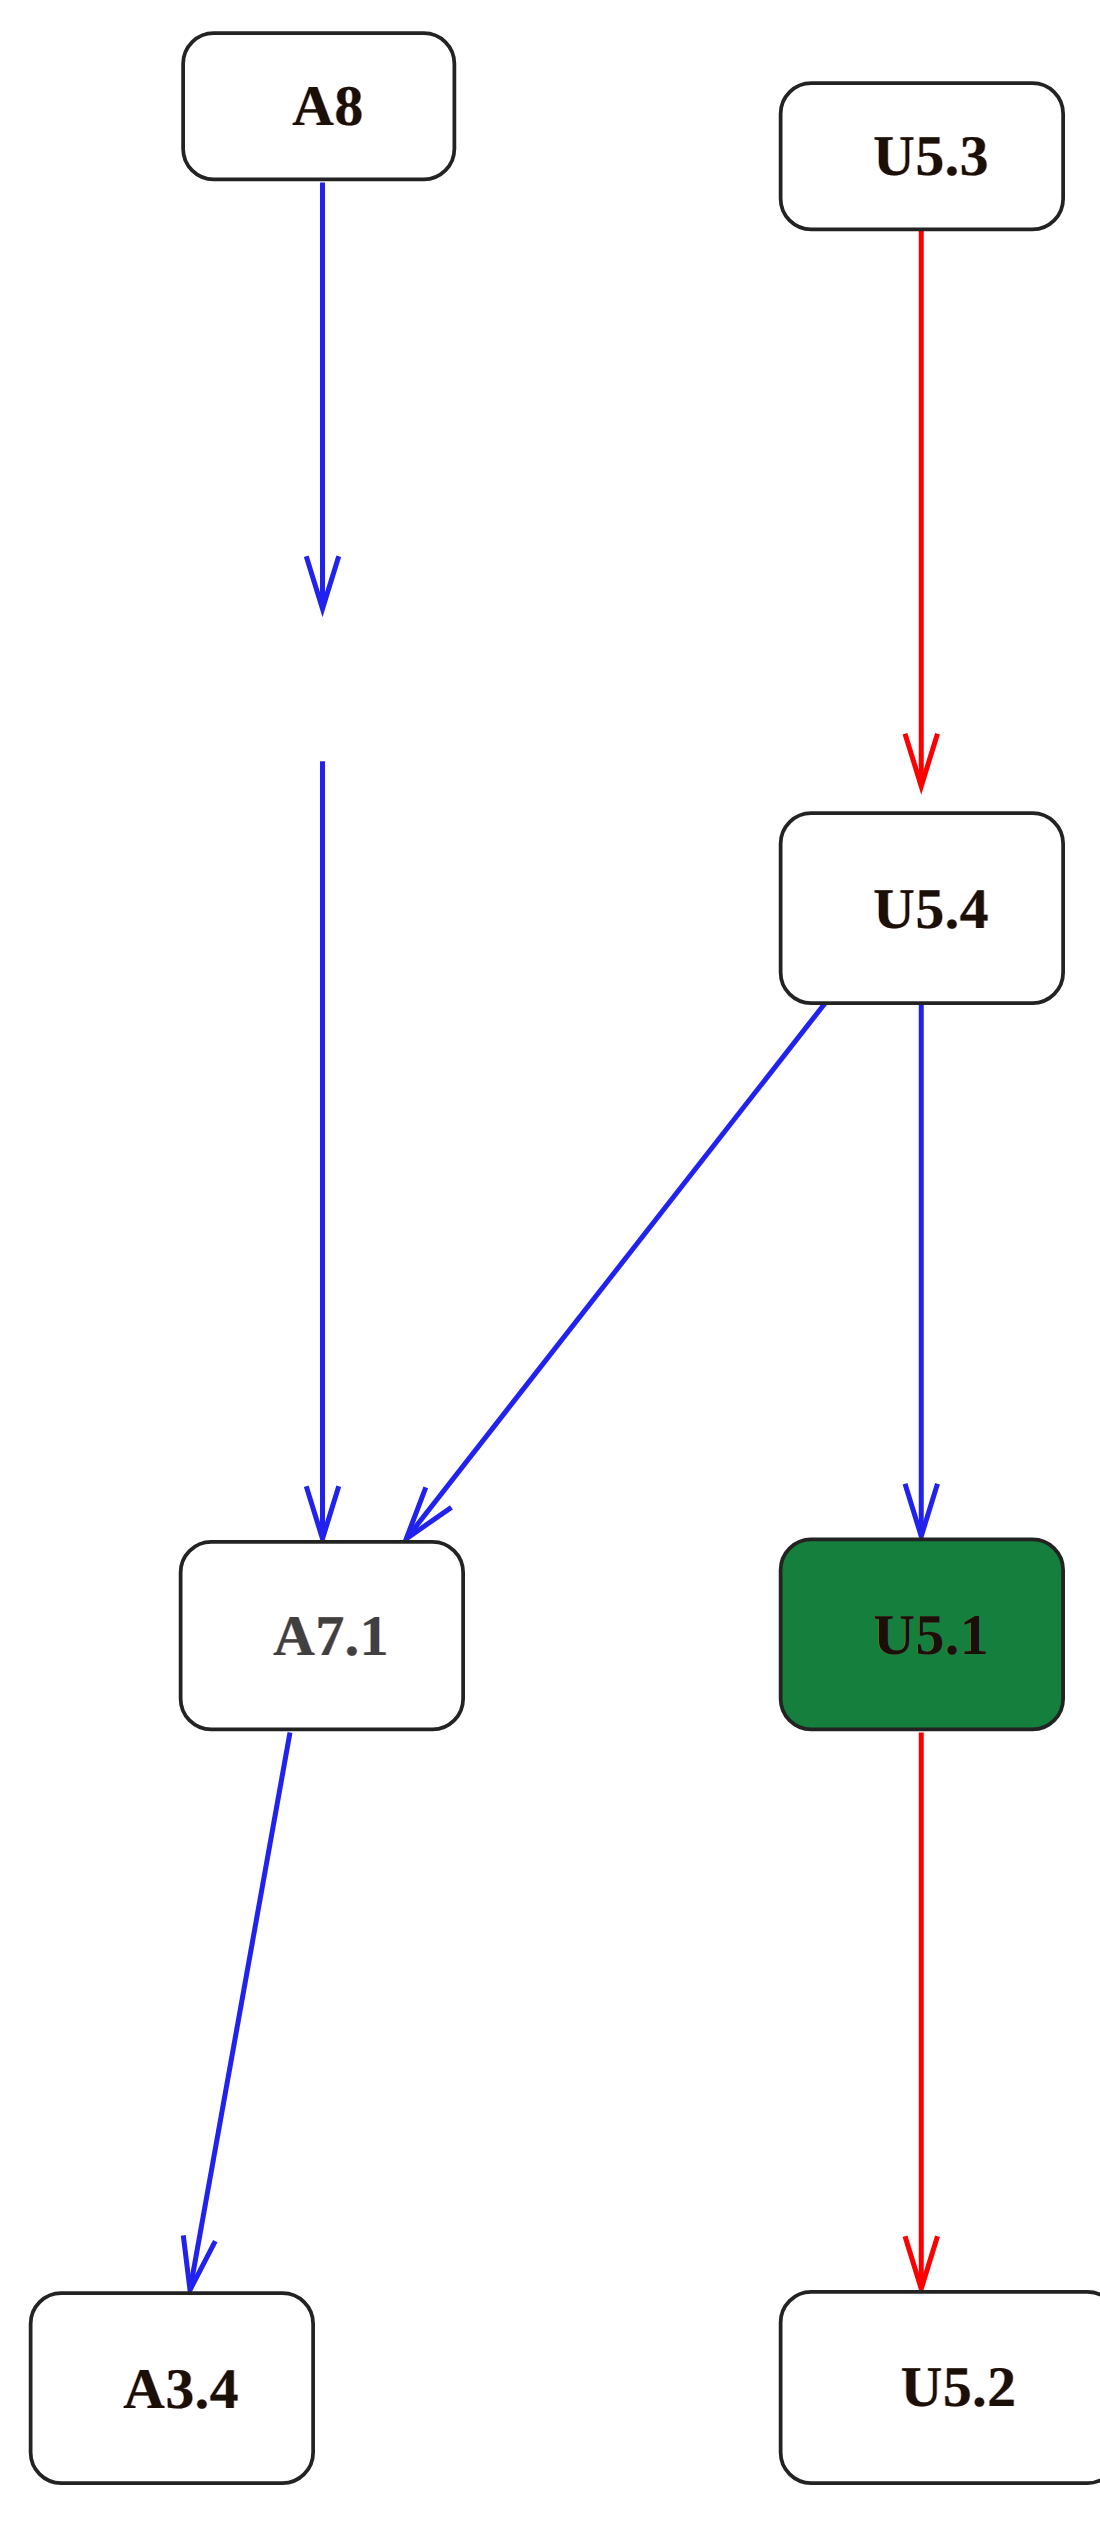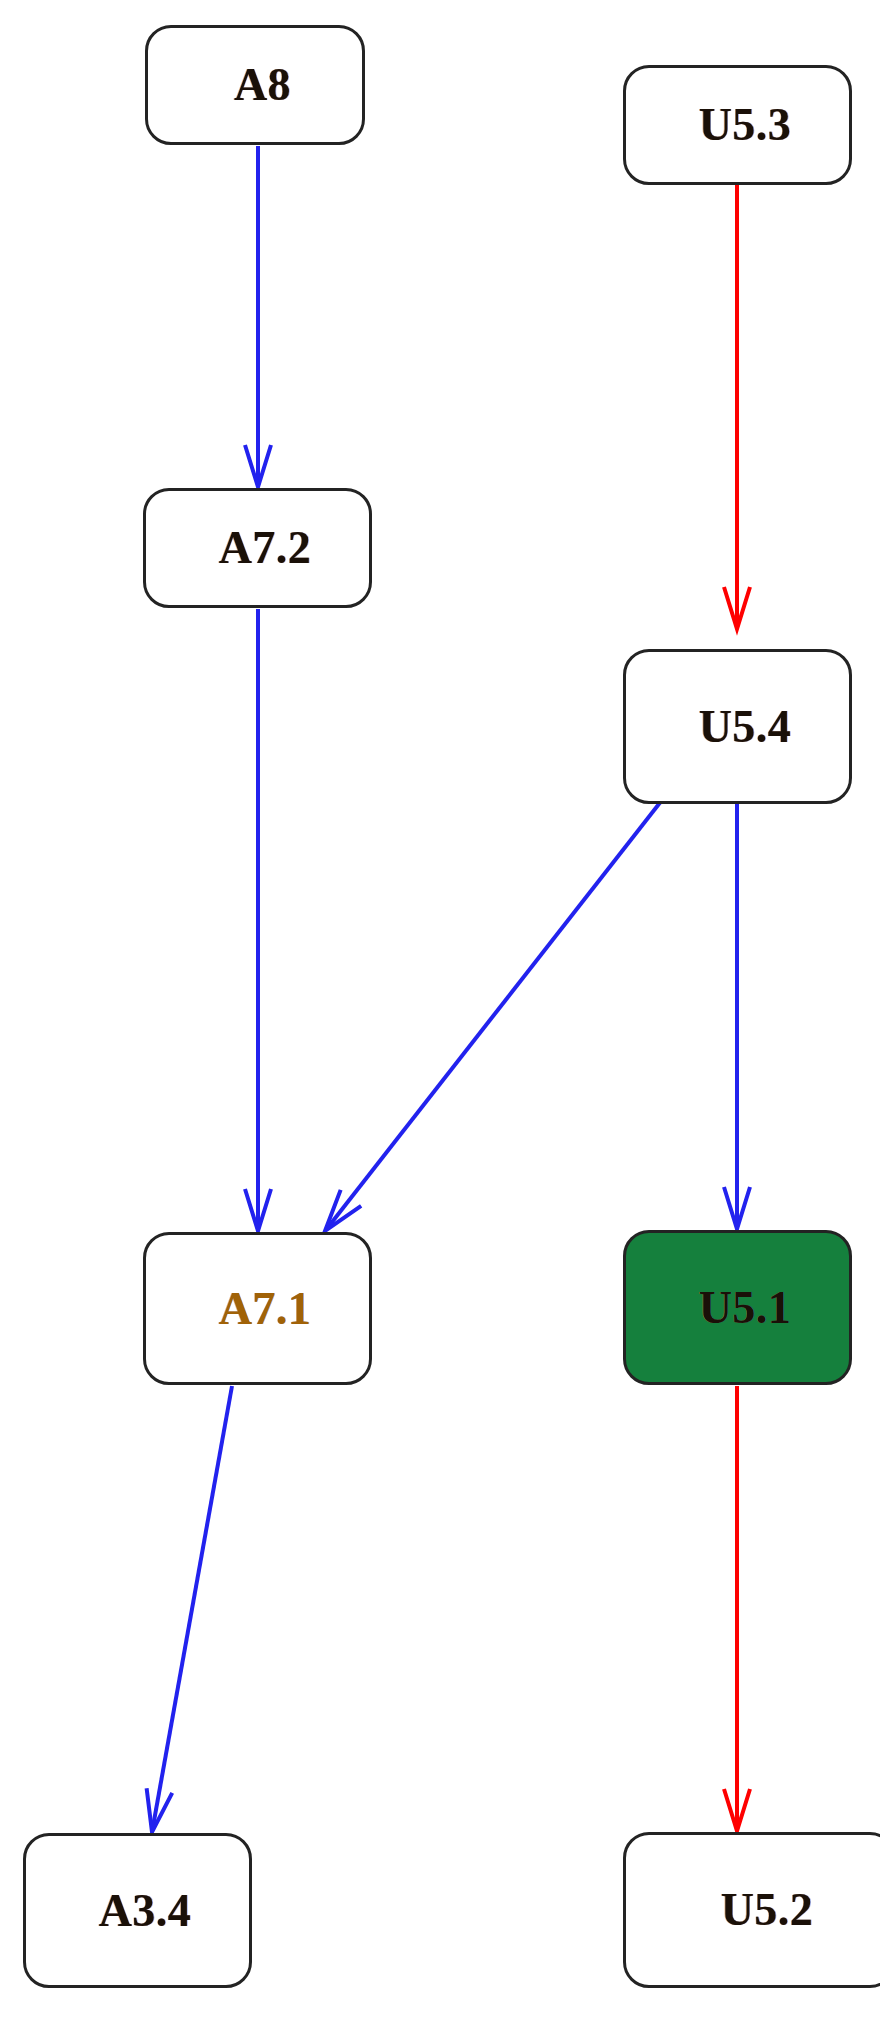--- a/index.html
+++ b/index.html
@@ -90,28 +90,25 @@
         <path d="M 724.00 1788.97 L 737 1831 L 750.00 1788.97" fill="none" stroke="#fe0000" stroke-width="4" stroke-linecap="butt" stroke-linejoin="miter"></path>
       </g>
     </svg>
 
   <div class="node" style="left: 145px; top: 25px; width: 220px; height: 120px; background: rgb(255, 255, 255); border-color: rgb(35, 35, 35);">
     <span class="node-label" style="color: rgb(26, 16, 8);">A8</span>
   </div>
   <div class="node" style="left: 623px; top: 25px; width: 229px; height: 120px; background: rgb(255, 255, 255); border-color: rgb(35, 35, 35); margin-top: 40px;">
     <span class="node-label" style="color: rgb(26, 16, 8);">U5.3</span>
   </div>
-  <div class="node" style="left: 143px; top: 488px; width: 229px; height: 120px; background: rgb(255, 255, 255); border-color: rgb(35, 35, 35);">
-    <span class="node-label" style="color: rgb(26, 16, 8);">A7.2</span>
-  </div>
   <div class="node" style="left: 623px; top: 649px; width: 229px; height: 155px; background: rgb(255, 255, 255); border-color: rgb(35, 35, 35);">
     <span class="node-label" style="color: rgb(26, 16, 8);">U5.4</span>
   </div>
   <div class="node" style="left: 143px; top: 1232px; width: 229px; height: 153px; background: rgb(255, 255, 255); border-color: rgb(35, 35, 35);">
-    <span class="node-label" style="color: #a16207;">A7.1</span>
+    <span class="node-label" style="color: #404040;">A7.1</span>
   </div>
   <div class="node" style="left: 623px; top: 1230px; width: 229px; height: 155px; background: #15803d; border-color: rgb(35, 35, 35);">
     <span class="node-label" style="color: rgb(26, 16, 8);">U5.1</span>
   </div>
   <div class="node" style="left: 23px; top: 1833px; width: 229px; height: 155px; background: rgb(255, 255, 255); border-color: rgb(35, 35, 35);">
     <span class="node-label" style="color: rgb(26, 16, 8);">A3.4</span>
   </div>
   <div class="node" style="left: 623px; top: 1832px; width: 273px; height: 156px; background: rgb(255, 255, 255); border-color: rgb(35, 35, 35);">
     <span class="node-label" style="color: rgb(26, 16, 8);">U5.2</span>
   </div>

